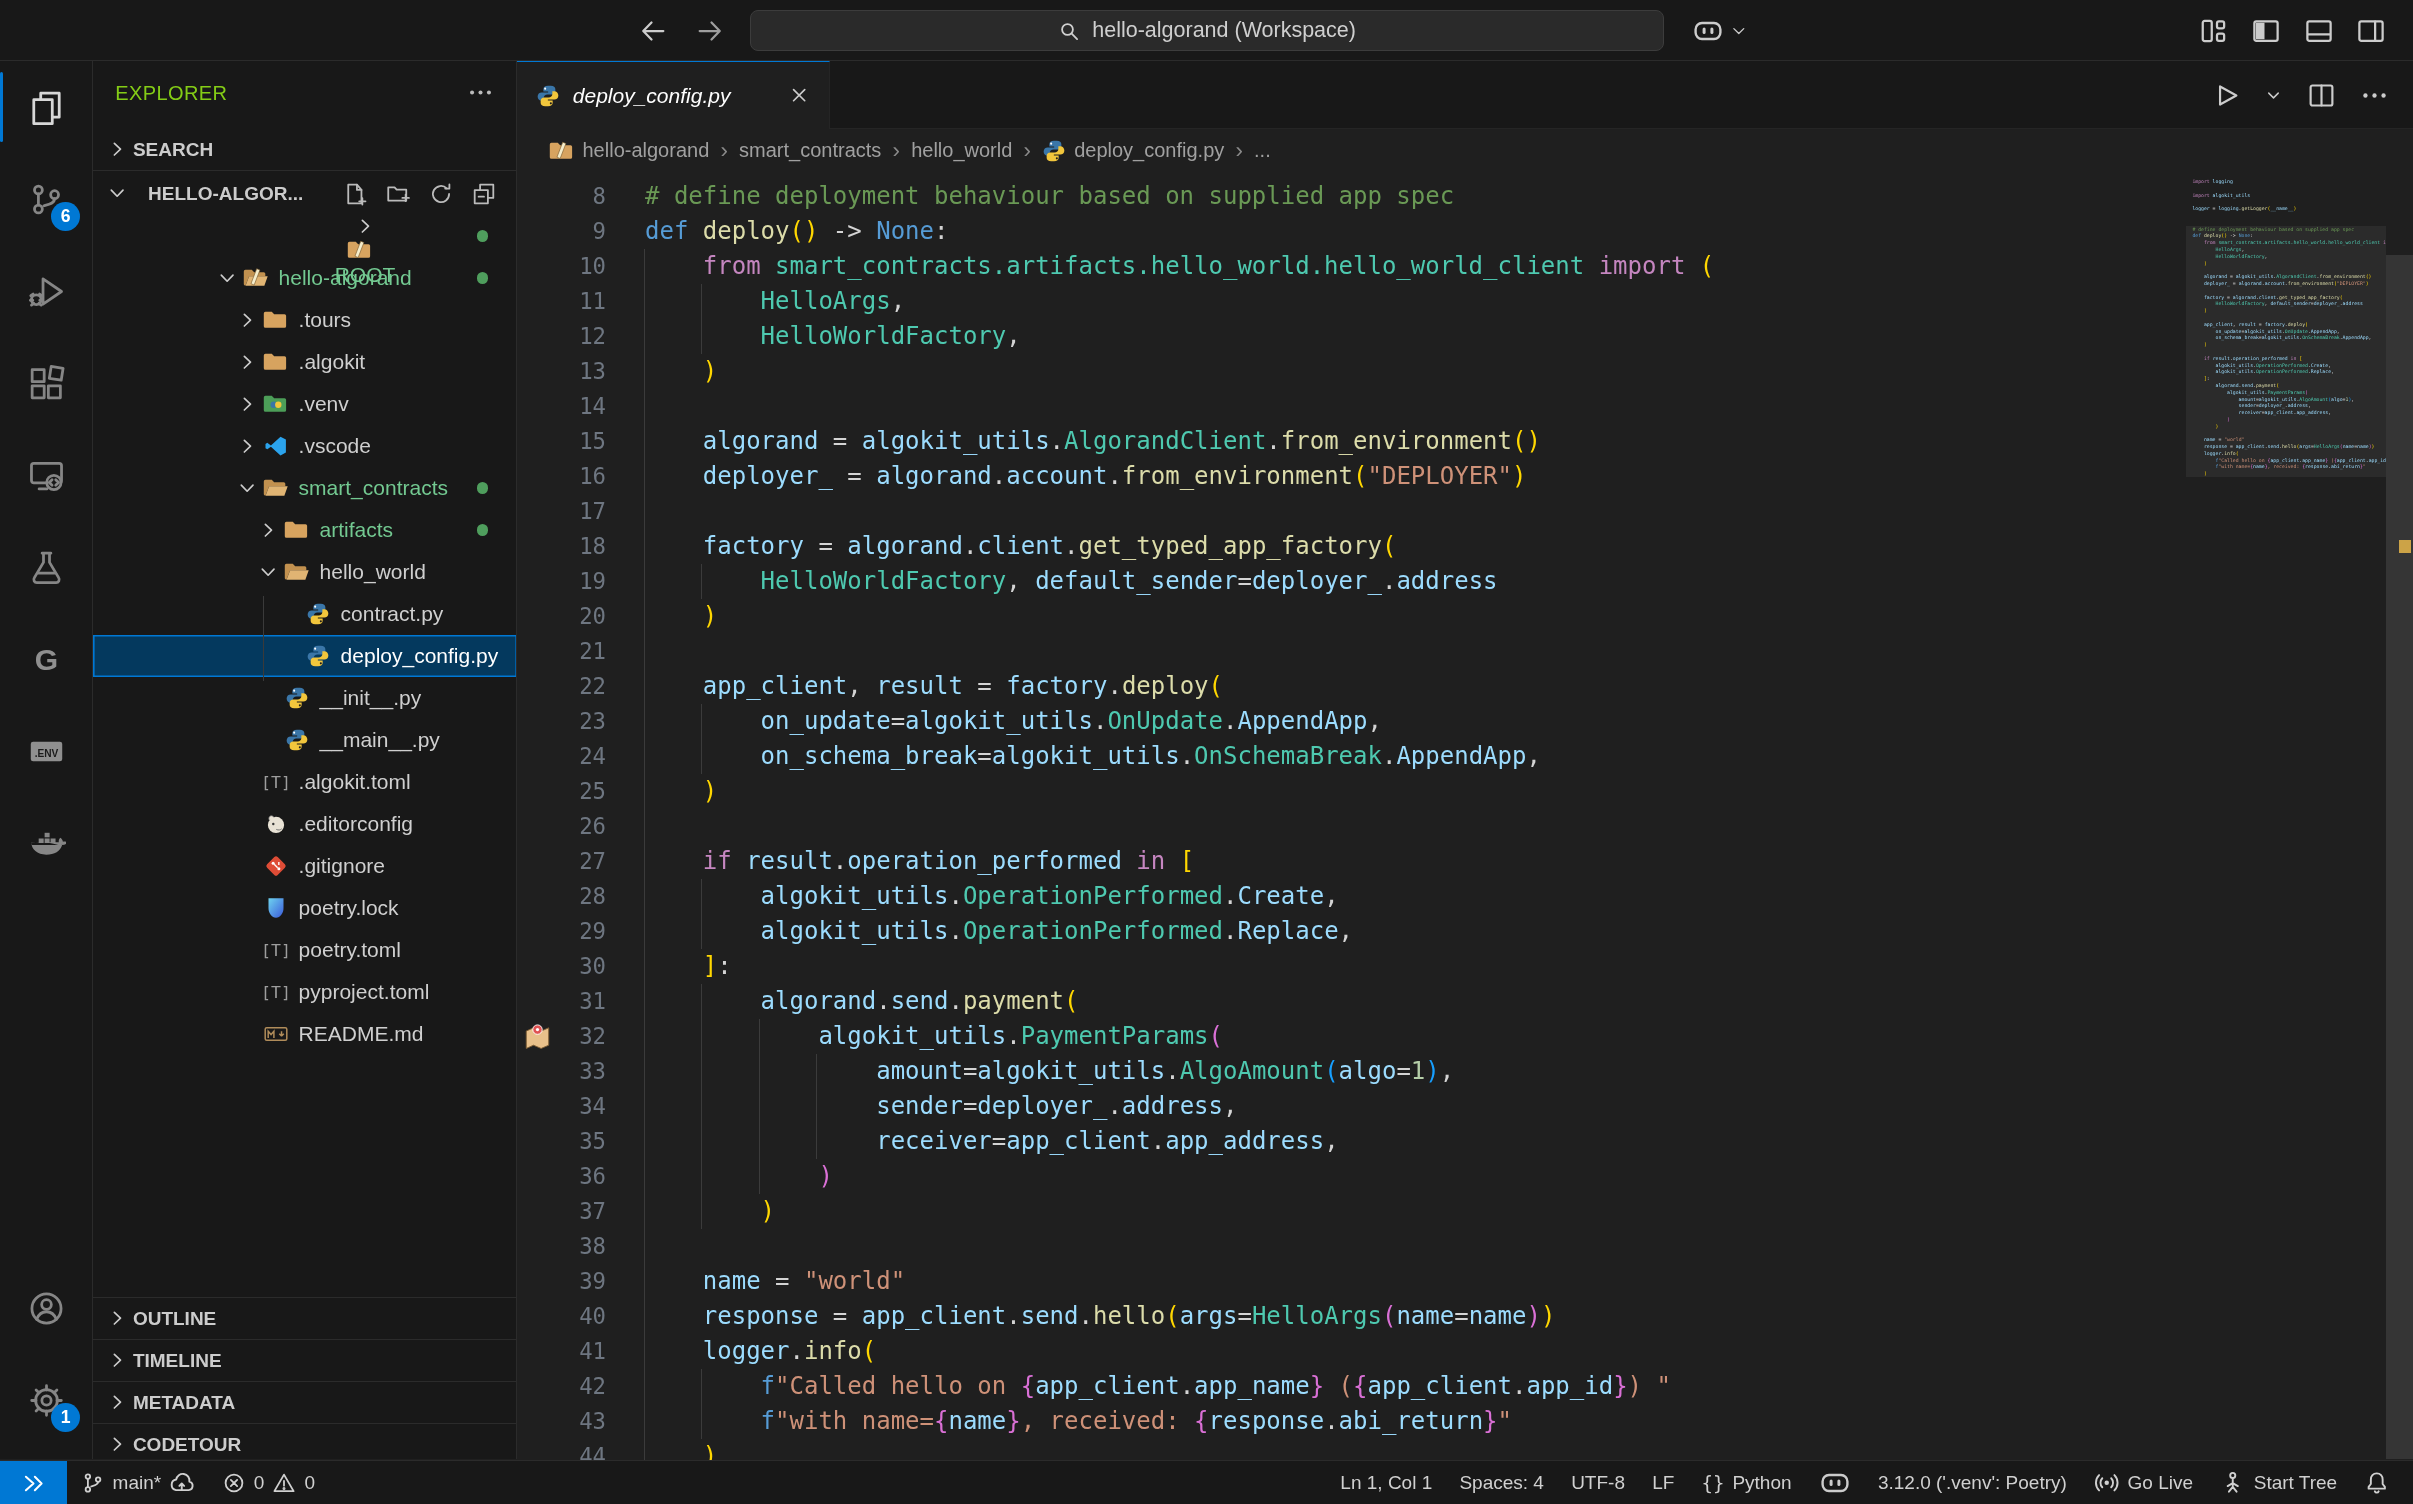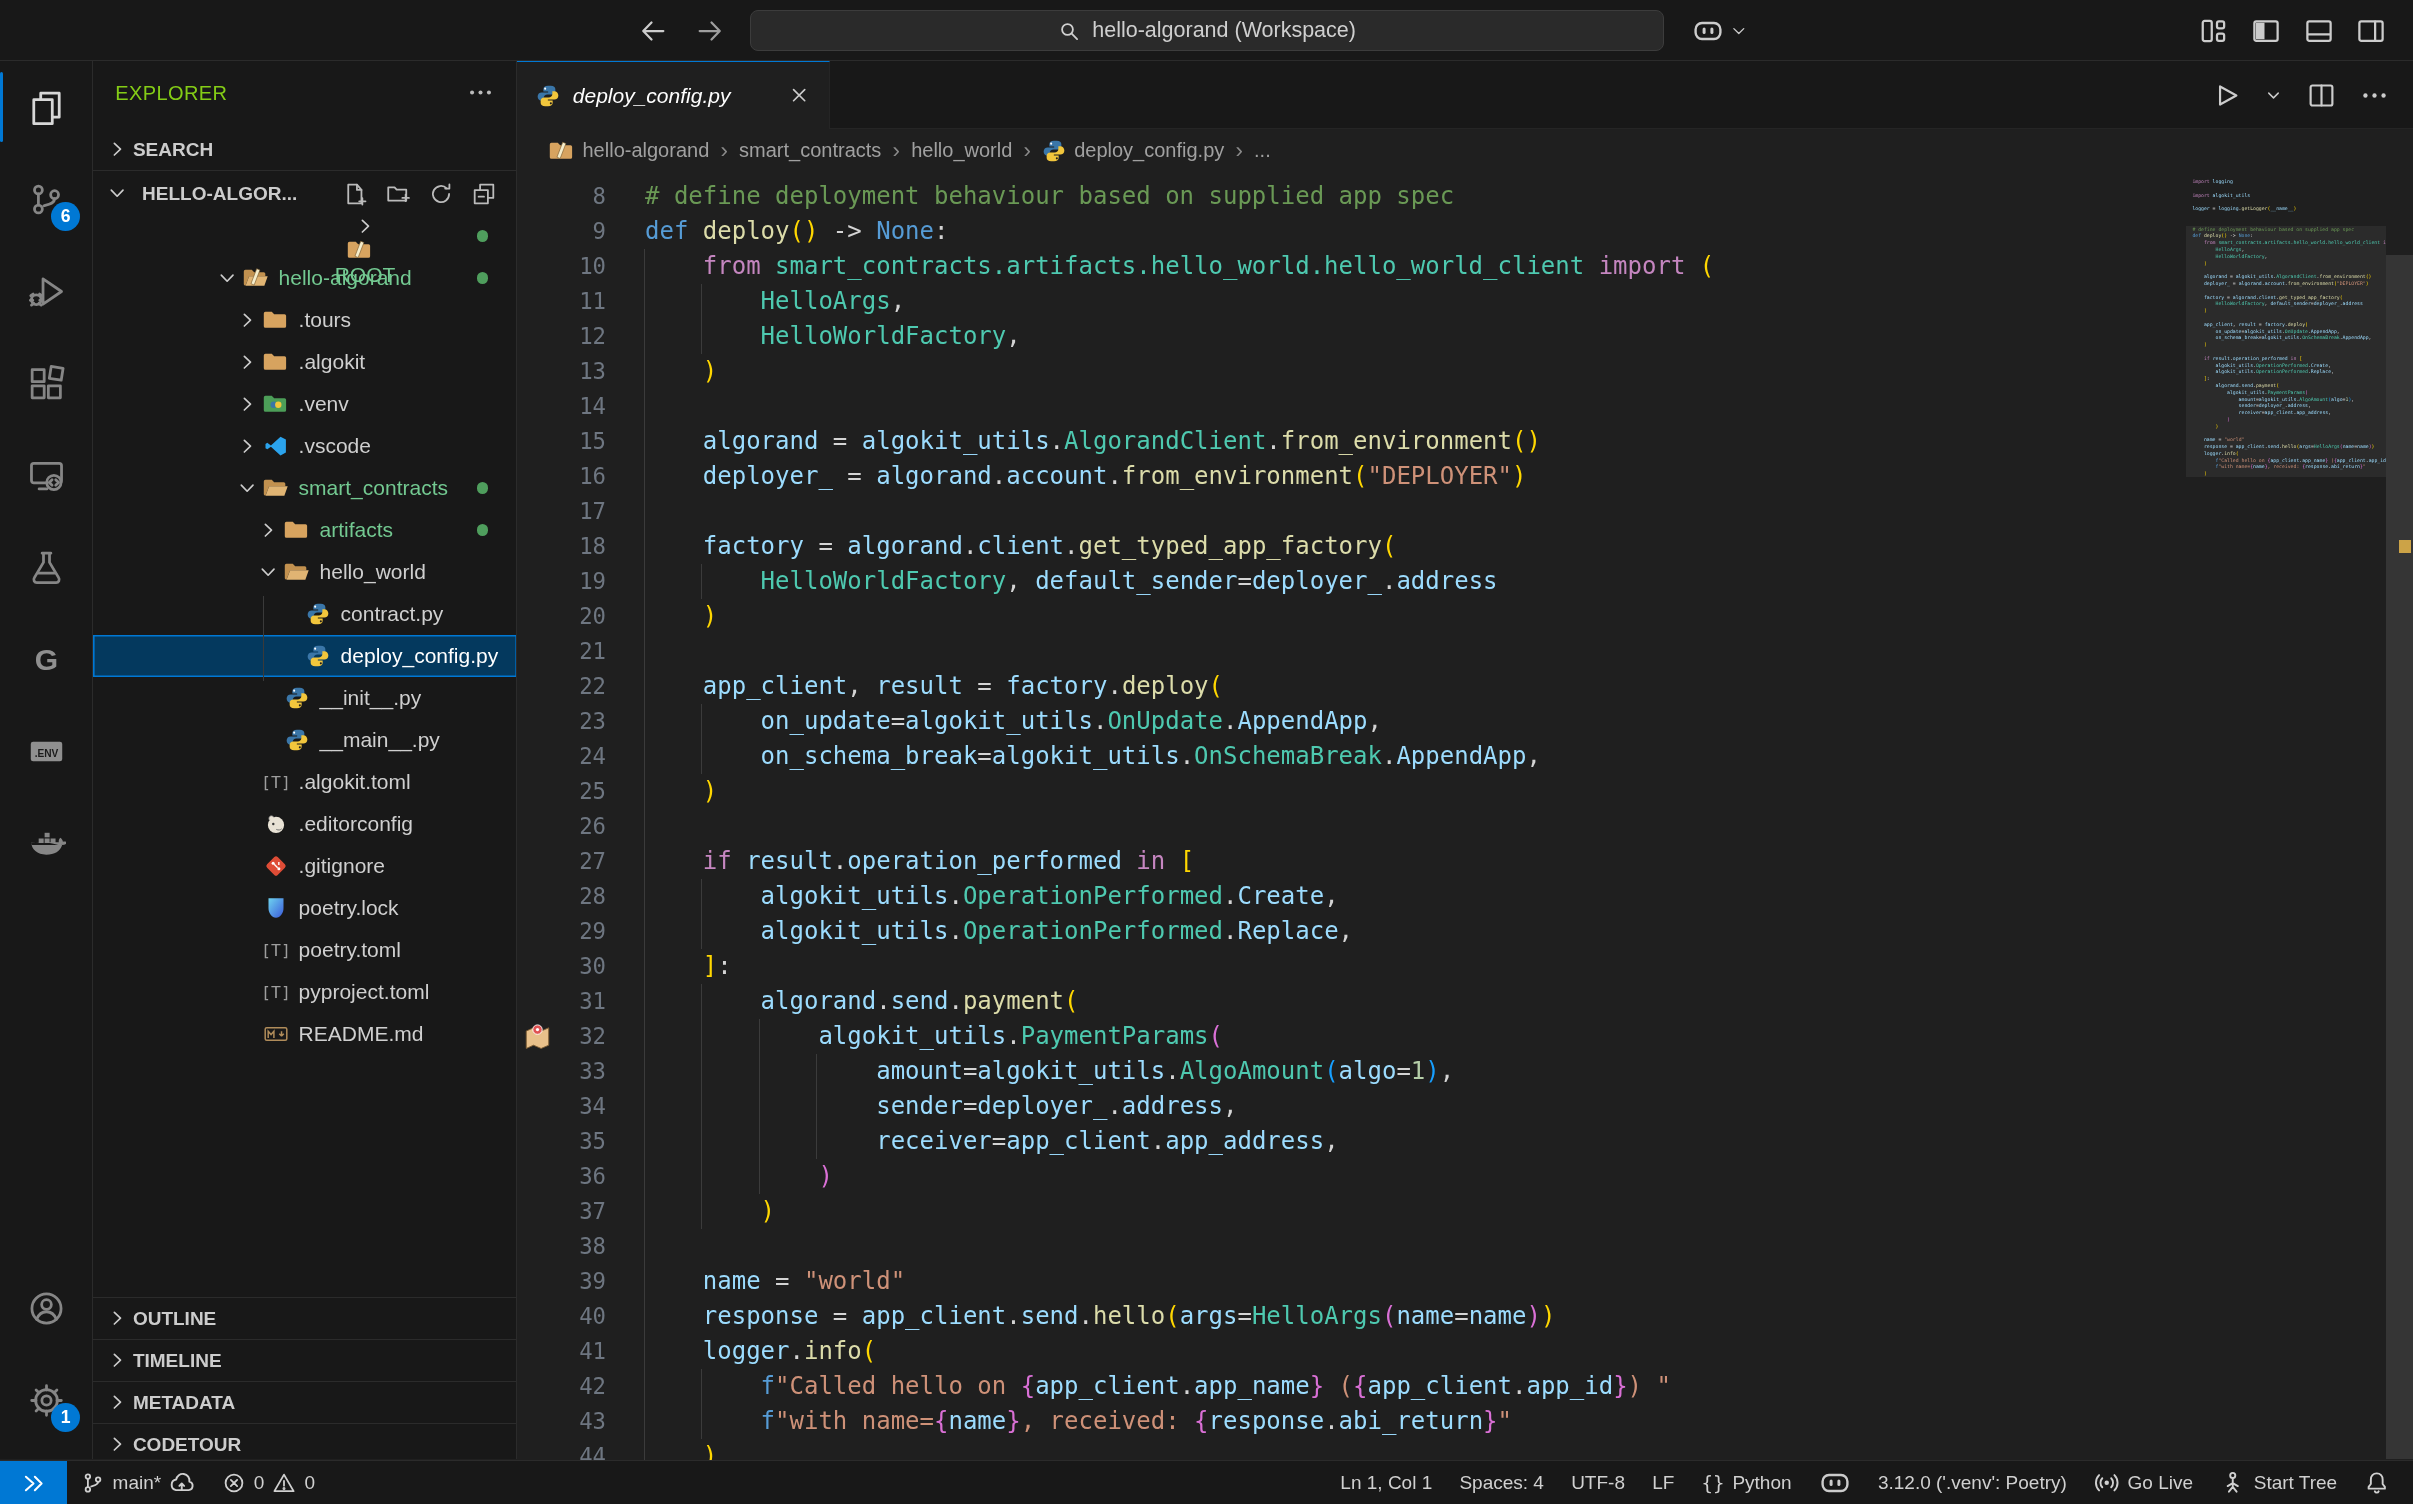--- a/index.html
+++ b/index.html
@@ -35,21 +35,21 @@
 
   
   #sidebar { left:93px; top:61px; width:424px; height:1398px; background:#181818;
              border-right:0.8px solid #2b2b2b; overflow:hidden; }
   #sb-title { left:22.3px; top:21px; font-size:20px; color:#84cc16; letter-spacing:0.4px; }
   #sb-more { right:22.3px; top:17.6px; }
   #sb-search { left:0; top:68px; width:424px; height:42px; display:flex; align-items:center;
                padding-left:12.8px; gap:4.8px; font-weight:bold; font-size:19px; color:#cccccc;
                border-bottom:0.8px solid #2b2b2b; }
   #sb-section { left:0; top:111px; width:424px; height:43px; display:flex; align-items:center;
-                padding-left:12.8px; gap:14px; font-weight:bold; font-size:19px; color:#cccccc; }
+                padding-left:12.8px; gap:20px; font-weight:bold; font-size:19px; color:#cccccc; }
   #sb-actions { margin-left:auto; display:flex; gap:19px; padding-right:21px; }
   #tree { left:0; top:154px; width:424px; }
   .tree-row { position:relative; height:42px; display:flex; align-items:center; font-size:21px;
               color:#cfcfcf; }
   .tree-row.sel { background:#04395e; box-shadow:inset 0 0 0 1.6px #0078d4; color:#ffffff; }
   .tree-row .chev { width:29px; display:flex; justify-content:center; }
   .tree-row .ficon { width:27px; margin-right:9.6px; display:flex; justify-content:center; }
   .tree-row .green { color:#73C991; }
   .tree-dot { position:absolute; right:29px; top:50%; margin-top:-5.6px; width:11.2px; height:11.2px;
               border-radius:50%; background:#4f9e5d; }

